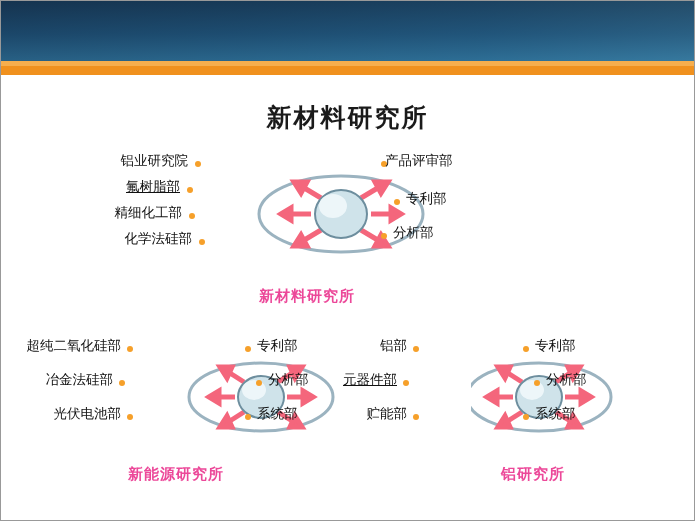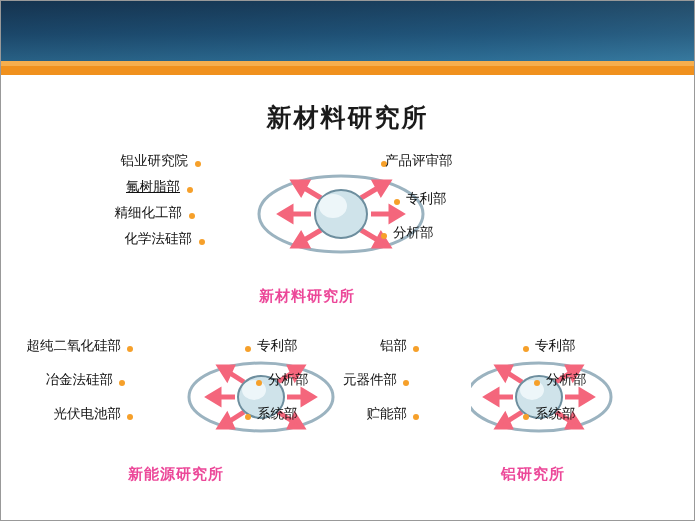--- a/index.html
+++ b/index.html
@@ -228,21 +228,21 @@
         <polygon points="109,88 97,88 102,77"></polygon>
       </g>
       <ellipse cx="68" cy="58" rx="23" ry="21" fill="#cfe3ea" stroke="#6d8e9e" stroke-width="2"></ellipse>
       <ellipse cx="61" cy="51" rx="12" ry="10" fill="#eef7fa" opacity="0.95"></ellipse>
     </svg>
 
     <div class="bullet" style="left:-58px; top:7px;"></div>
     <div class="label left" style="left:-210px; top:0px; width:146px;">铝部</div>
 
     <div class="bullet" style="left:-68px; top:41px;"></div>
-    <div class="label left" style="left:-210px; top:34px; width:136px;">元器件部</div>
+    <div class="label left" style="left:-210px; top:34px; width:136px;text-decoration:underline;">元器件部</div>
 
     <div class="bullet" style="left:-58px; top:75px;"></div>
     <div class="label left" style="left:-210px; top:68px; width:146px;">贮能部</div>
 
     <div class="bullet" style="left:52px; top:7px;"></div>
     <div class="label right" style="left:64px; top:0px;">专利部</div>
 
     <div class="bullet" style="left:63px; top:41px;"></div>
     <div class="label right" style="left:75px; top:34px;">分析部</div>
 

